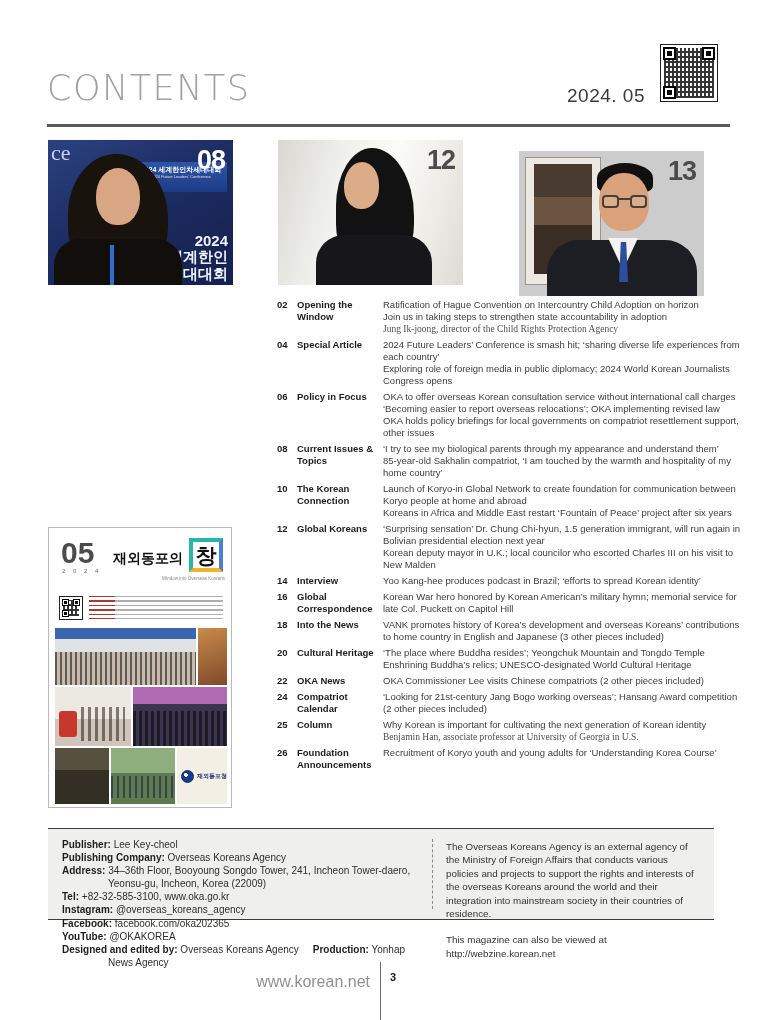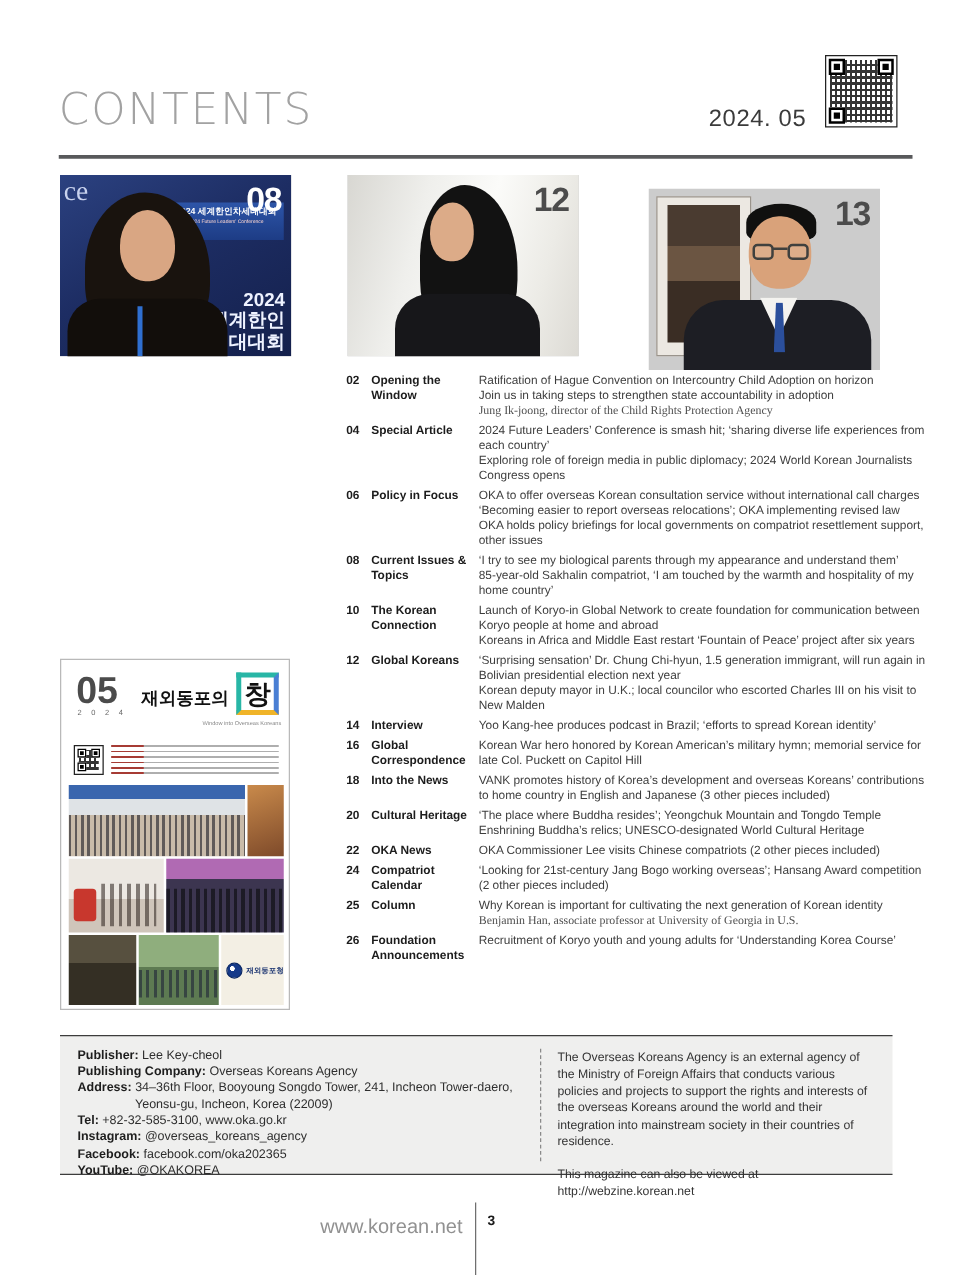--- a/index.html
+++ b/index.html
@@ -107,21 +107,21 @@
   .cg6{left:62px;top:220px;width:64px;height:56px;background:linear-gradient(180deg,#8fae7d 0 45%,#5d7a52 45% 100%);}
   .cg6::after{content:"";position:absolute;left:0;right:0;bottom:6px;height:40%;
        background:repeating-linear-gradient(90deg,rgba(30,35,55,.6) 0 2.5px,transparent 2.5px 6px);}
   .cg7{left:128px;top:220px;width:50px;height:56px;background:#f3efe4;}
   .cv-agency{position:absolute;left:4px;top:22px;display:flex;align-items:center;gap:3px;}
   .cv-agency .dot{width:11px;height:11px;border-radius:50%;
        background:radial-gradient(circle at 35% 35%,#fff 0 18%,#153a8a 20% 100%);border:1px solid #0d2a66;}
   .cv-agency .txt{font-size:6px;font-weight:bold;color:#16306e;}
 
   
-  .pubbox{position:absolute;left:48px;top:828px;width:666px;height:112px;background:#efefee;
+  .pubbox{position:absolute;left:48px;top:828px;width:666px;height:92px;background:#efefee;
           border-top:1px solid #3c3c3c;border-bottom:1px solid #3c3c3c;box-sizing:border-box;}
   .pub-left{position:absolute;left:14px;top:9px;width:366px;}
   .pub-line{font-size:10px;line-height:13.1px;color:#2e2e2e;padding-left:46px;text-indent:-46px;}
   .pub-line b{color:#1d1d1d;}
   .pub-pair + .pub-pair{margin-left:14px;}
   .pub-sep{position:absolute;left:384px;top:10px;bottom:10px;width:0;border-left:1px dashed #8a8a8a;}
   .pub-right{position:absolute;left:398px;top:11px;width:256px;font-size:9.8px;line-height:13.4px;color:#333;}
   .pub-right .para2{margin-top:13px;}
 
   
@@ -355,20 +355,21 @@
     <div class="pub-line"><span class="pub-pair"><b>Address:</b> 34–36th Floor, Booyoung Songdo Tower, 241, Incheon Tower-daero, Yeonsu-gu, Incheon, Korea (22009)</span></div>
 
     <div class="pub-line"><span class="pub-pair"><b>Tel:</b> +82-32-585-3100, www.oka.go.kr</span></div>
 
     <div class="pub-line"><span class="pub-pair"><b>Instagram:</b> @overseas_koreans_agency</span></div>
 
     <div class="pub-line"><span class="pub-pair"><b>Facebook:</b> facebook.com/oka202365</span></div>
 
     <div class="pub-line"><span class="pub-pair"><b>YouTube:</b> @OKAKOREA</span></div>
 
+    <div class="pub-line"><span class="pub-pair"><b>Designed and edited by:</b> Overseas Koreans Agency</span><span class="pub-pair"><b>Production:</b> Yonhap News Agency</span></div>
   </div>
     <div class="pub-sep"></div>
     <div class="pub-right">
       <div class="para1">The Overseas Koreans Agency is an external agency of the Ministry of Foreign Affairs that conducts various policies and projects to support the rights and interests of the overseas Koreans around the world and their integration into mainstream society in their countries of residence.</div>
       <div class="para2">This magazine can also be viewed at http://webzine.korean.net</div>
     </div>
   </section>
 
   <div class="f-url">www.korean.net</div>
   <div class="f-div"></div>

